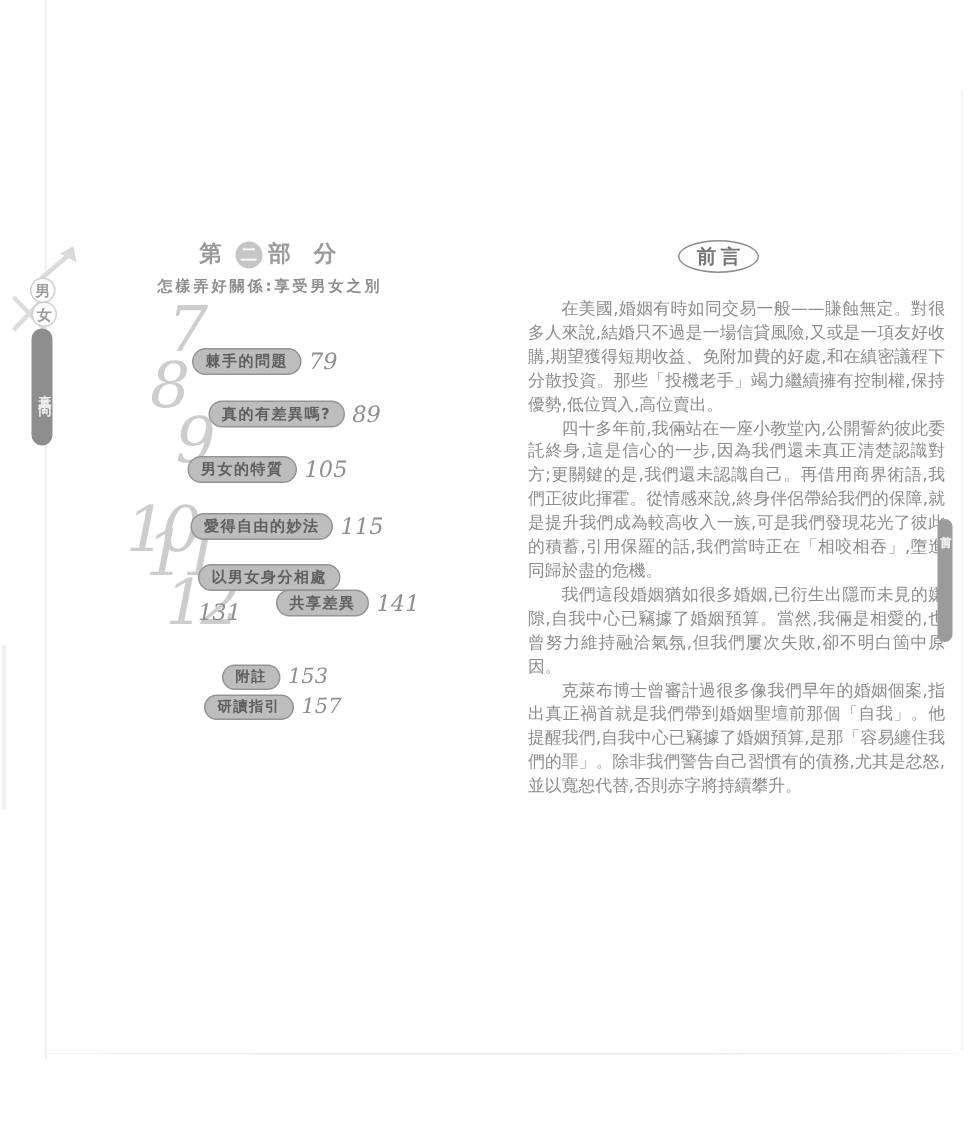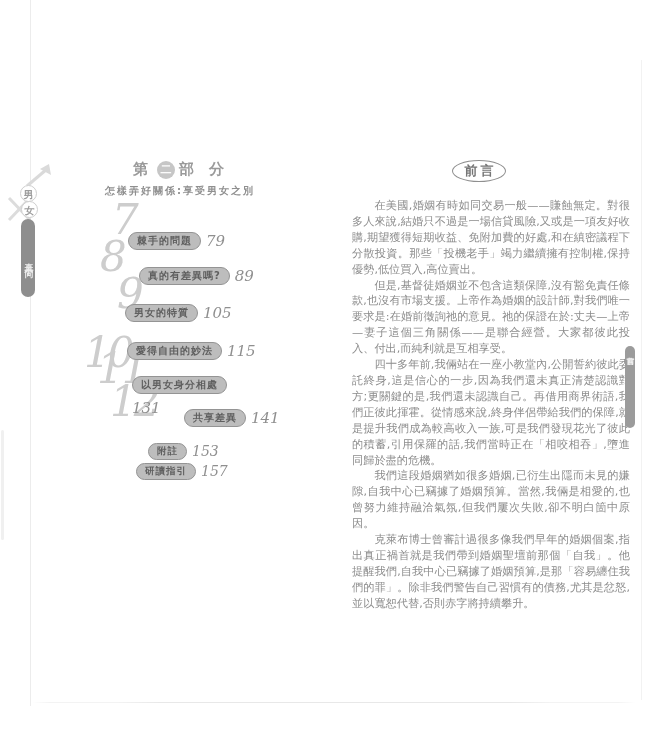--- a/index.html
+++ b/index.html
@@ -135,37 +135,36 @@
   <span class="toc-page">115</span>
 </div>
 
 <span class="abs chap-num" style="left:97px;top:348px;letter-spacing:-2px;">11</span>
 <div class="abs toc-row" style="left:132px;top:363px;flex-direction:column;">
   <span class="toc-capsule">以男女身分相處</span>
   <span class="toc-page">131</span>
 </div>
 
 <span class="abs chap-num" style="left:110px;top:381px;letter-spacing:-3px;">12</span>
-<div class="abs toc-row" style="left:139px;top:396px;padding-left:45px;">
+<div class="abs toc-row" style="left:139px;top:380px;padding-left:45px;">
   <span class="toc-capsule">共享差異</span>
   <span class="toc-page">141</span>
 </div>
 
 <div class="abs toc-row" style="left:148px;top:430px;">
   <span class="toc-capsule" style="font-size:9.5px;">附註</span>
   <span class="toc-page" style="font-size:14px;">153</span>
 </div>
 <div class="abs toc-row" style="left:136px;top:450px;">
   <span class="toc-capsule" style="font-size:9.5px;">研讀指引</span>
   <span class="toc-page" style="font-size:14px;">157</span>
 </div>
 
 <div class="abs preface-oval">前言</div>
 
 <div class="abs preface-body">
   <p>在美國,婚姻有時如同交易一般——賺蝕無定。對很多人來說,結婚只不過是一場信貸風險,又或是一項友好收購,期望獲得短期收益、免附加費的好處,和在縝密議程下分散投資。那些「投機老手」竭力繼續擁有控制權,保持優勢,低位買入,高位賣出。</p>
-  <p>但是,基督徒婚姻並不包含這類保障,沒有豁免責任條款,也沒有市場支援。上帝作為婚姻的設計師,對我們唯一要求是:在婚前徵詢祂的意見。祂的保證在於:丈夫—上帝—妻子這個三角關係——是聯合經營。大家都彼此投入、付出,而純利就是互相享受。</p>
   <p>四十多年前,我倆站在一座小教堂內,公開誓約彼此委託終身,這是信心的一步,因為我們還未真正清楚認識對方;更關鍵的是,我們還未認識自己。再借用商界術語,我們正彼此揮霍。從情感來說,終身伴侶帶給我們的保障,就是提升我們成為較高收入一族,可是我們發現花光了彼此的積蓄,引用保羅的話,我們當時正在「相咬相吞」,墮進同歸於盡的危機。</p>
   <p>我們這段婚姻猶如很多婚姻,已衍生出隱而未見的嫌隙,自我中心已竊據了婚姻預算。當然,我倆是相愛的,也曾努力維持融洽氣氛,但我們屢次失敗,卻不明白箇中原因。</p>
   <p>克萊布博士曾審計過很多像我們早年的婚姻個案,指出真正禍首就是我們帶到婚姻聖壇前那個「自我」。他提醒我們,自我中心已竊據了婚姻預算,是那「容易纏住我們的罪」。除非我們警告自己習慣有的債務,尤其是忿怒,並以寬恕代替,否則赤字將持續攀升。</p>
 </div>
 
 <div class="abs edge-tab">前言</div>
 
 </body></html>

